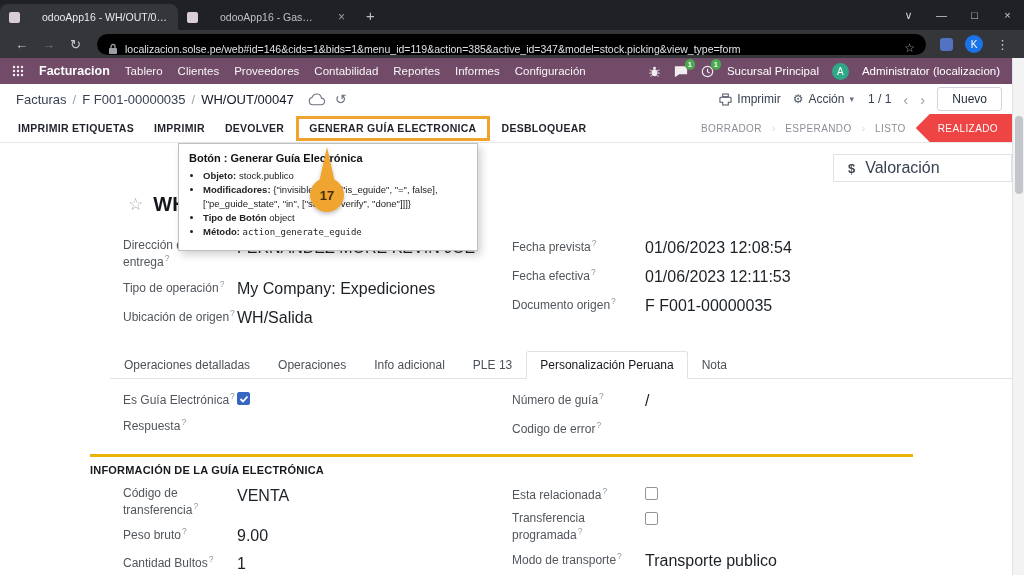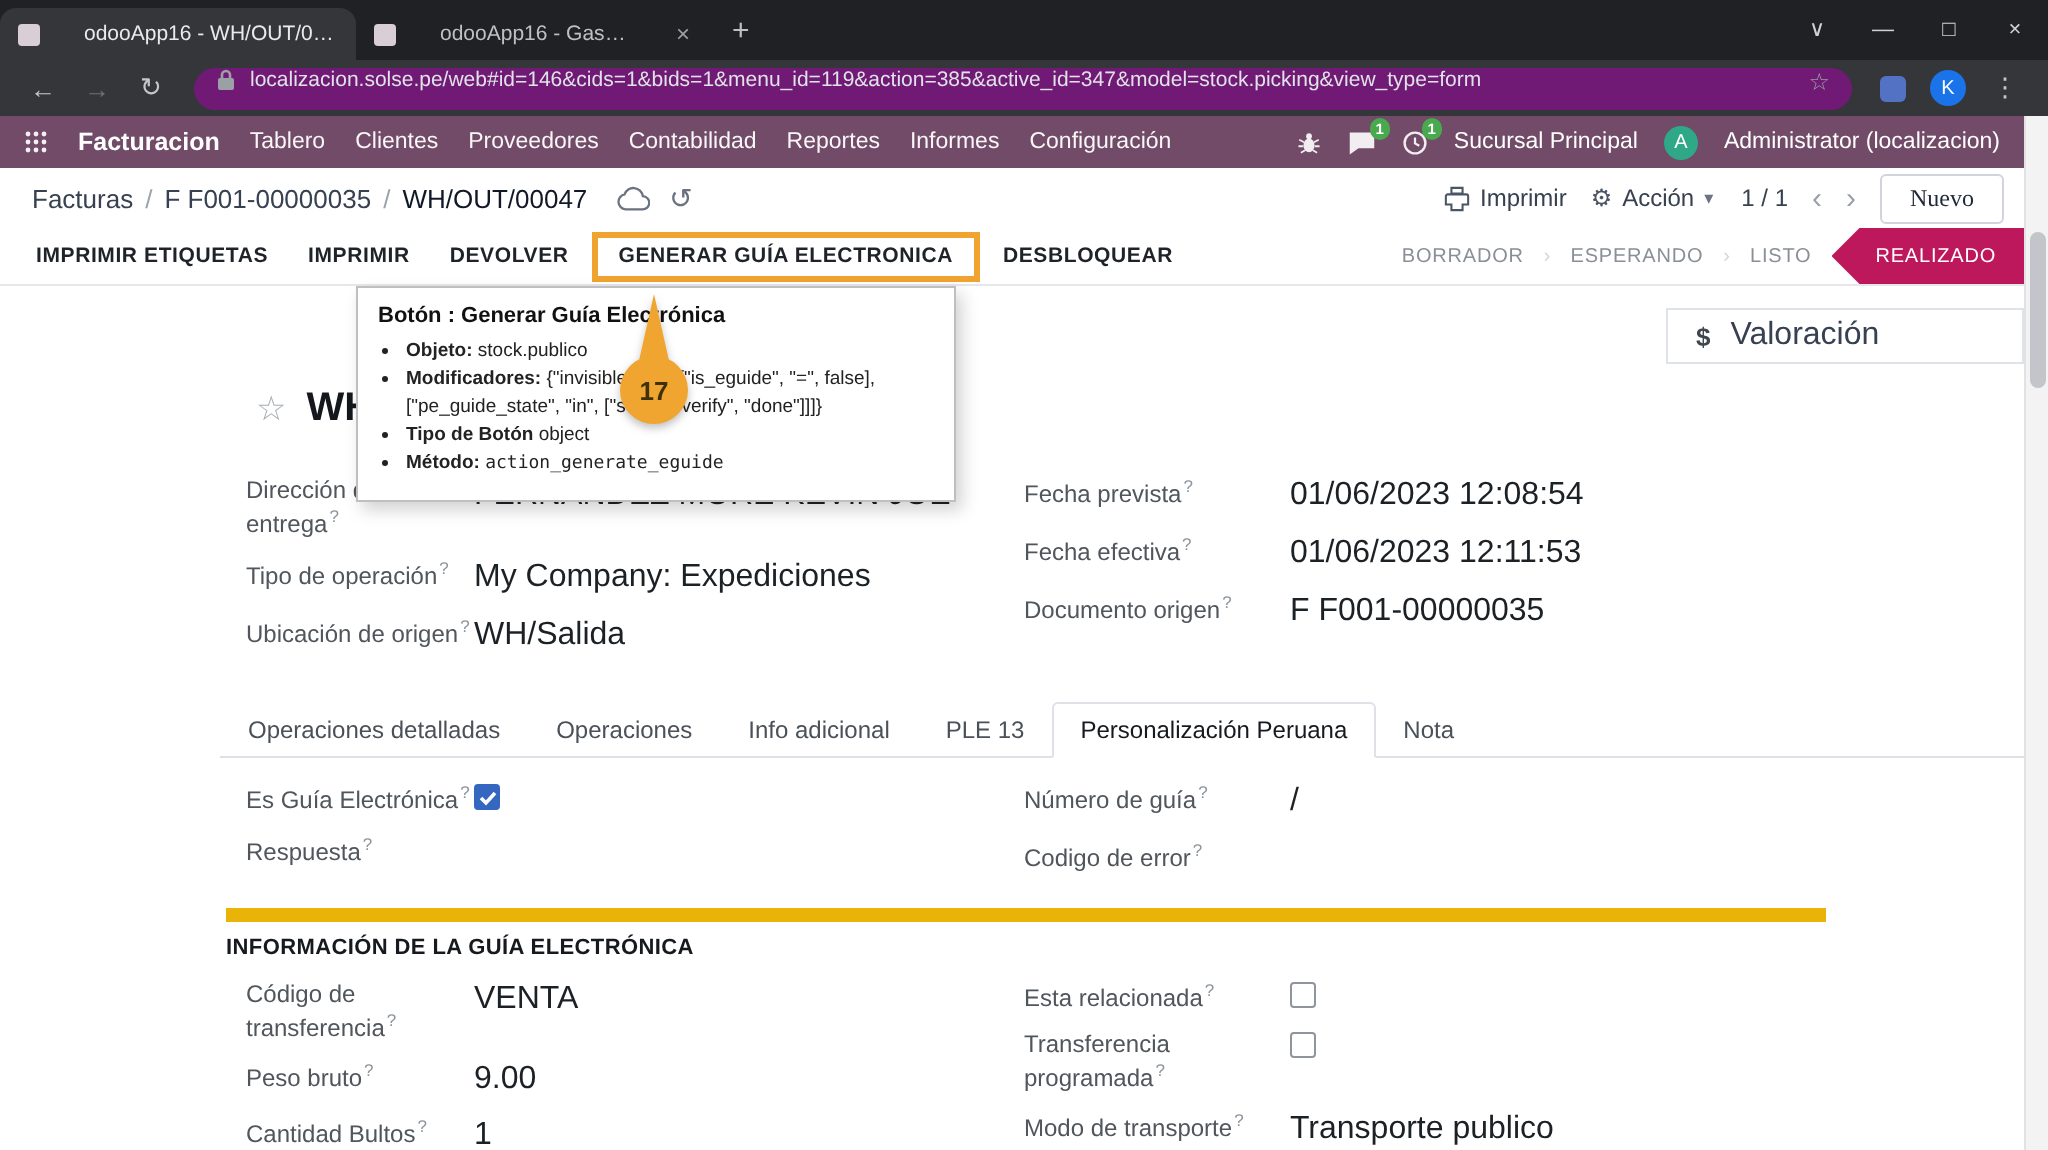--- a/index.html
+++ b/index.html
@@ -13,21 +13,21 @@
 .tab.active{background:#35363a;color:#e8eaed}
 .tab-title{white-space:nowrap;overflow:hidden;text-overflow:ellipsis;flex:1}
 .favicon{width:11px;height:11px;border-radius:2px;background:#d9cdd6;flex-shrink:0}
 .tab-close{font-size:12px;color:#9aa0a6;padding:0 2px}
 .newtab{color:#bdc1c6;font-size:15px;margin:0 0 6px 10px;cursor:pointer}
 .wincontrols{margin-left:auto;display:flex;align-items:center;height:30px}
 .wincontrols span{width:33px;text-align:center;color:#cfd2d6;font-size:11px;line-height:30px;cursor:pointer}
 .addressbar{position:absolute;top:30px;left:0;width:100%;height:28px;background:#35363a;display:flex;align-items:center;padding:0 10px;gap:4px}
 .nav-ic{color:#c3c7cb;font-size:13px;width:23px;text-align:center;cursor:pointer}
 .nav-ic.dim{color:#6e7277}
-.omnibox{flex:1;height:21px;background:#701a75;border-radius:11px;display:flex;align-items:flex-start;padding:0 11px;gap:7px;margin:16px 6px}
+.omnibox{flex:1;height:21px;background:#000000;border-radius:11px;display:flex;align-items:flex-end;padding:0 11px;gap:7px;margin:16px 6px}
 .url{color:#dfe3e7;font-size:10.5px;white-space:nowrap;overflow:hidden;flex:1}
 .ob-star{color:#9aa0a6;font-size:12px;cursor:pointer}
 .ext{width:13px;height:13px;border-radius:3px;background:#5472c4;margin:0 4px;cursor:pointer}
 .avatar{width:18px;height:18px;border-radius:50%;display:flex;align-items:center;justify-content:center;font-size:10px;color:#fff;flex-shrink:0;cursor:pointer}
 .avatar.k{background:#1a73e8;margin:0 4px}
 
 
 .onav{position:absolute;top:58px;left:0;width:1012px;height:26px;background:#714B67;display:flex;align-items:center;padding:0 12px;gap:15px;color:#fff}
 .grid-ic{display:flex;cursor:pointer}
 .app{font-size:12.5px;font-weight:bold;cursor:pointer}
@@ -45,30 +45,30 @@
 .bc-sep{color:#9ca3af;font-size:13px}
 .bc-cur{font-size:13px;color:#111827}
 .cloud{margin-left:8px;display:flex;cursor:pointer}
 .undo{color:#6b7280;font-size:14px;margin-left:4px;cursor:pointer}
 .crumb-right{margin-left:auto;display:flex;align-items:center;gap:12px}
 .cp-btn{display:flex;align-items:center;gap:5px;font-size:12px;color:#374151;cursor:pointer}
 .gear{font-size:12px;color:#4b5563}
 .caret{font-size:9px;color:#6b7280}
 .pager{font-size:12px;color:#374151;margin-left:2px}
 .pg-ic{color:#9aa0a6;font-size:15px;cursor:pointer}
-.new-btn{background:#fff;border:1px solid #d1d5db;border-radius:3px;font-size:12px;color:#1f2937;padding:4px 14px;font-family:Liberation Serif, serif;cursor:pointer}
+.new-btn{background:#fff;border:1px solid #d1d5db;border-radius:3px;font-size:12px;color:#1f2937;padding:4px 14px;font-family:Liberation Sans, sans-serif;cursor:pointer}
 
 
 .toolbar{position:absolute;top:114px;left:0;width:1012px;height:29px;background:#fff;border-bottom:1px solid #e5e7eb;display:flex;align-items:center;padding-left:8px}
 .tb-btn{font-size:10.5px;font-weight:700;color:#1f2329;letter-spacing:.3px;padding:0 10px;white-space:nowrap;cursor:pointer}
 .hl{border:3px solid #f0a32e;height:25px;display:flex;align-items:center;margin:0 2px}
 .statusbar{margin-left:auto;display:flex;align-items:center;height:100%}
 .st{font-size:10px;letter-spacing:.4px;color:#8a8f96;padding:0 10px;cursor:pointer;white-space:nowrap}
 .st-sep{color:#d3d6da;font-size:10px}
-.st-active{background:#be185d;color:#fff;font-size:10px;letter-spacing:.4px;height:100%;display:flex;align-items:center;padding:0 14px 0 22px;clip-path:polygon(14px 0,100% 0,100% 100%,14px 100%,0 50%);cursor:pointer;white-space:nowrap}
+.st-active{background:#ef4444;color:#fff;font-size:10px;letter-spacing:.4px;height:100%;display:flex;align-items:center;padding:0 14px 0 22px;clip-path:polygon(14px 0,100% 0,100% 100%,14px 100%,0 50%);cursor:pointer;white-space:nowrap}
 
 
 .tooltip{position:absolute;top:143px;left:178px;width:300px;background:#fff;border:1px solid #bfbfbf;box-shadow:3px 4px 8px rgba(0,0,0,.18);padding:8px 10px 10px;z-index:40}
 .tt-title{font-size:11px;font-weight:bold;color:#111;margin-bottom:5px}
 .tooltip ul{margin:0;padding-left:14px}
 .tooltip li{font-size:9.5px;color:#222;line-height:1.4;word-break:break-word;margin-bottom:1px}
 .tt-lbl{font-weight:bold}
 .tt-mono{font-family:"DejaVu Sans Mono",monospace;font-size:9px}
 
 
@@ -93,21 +93,21 @@
 sup.q{font-size:8.5px;color:#8d959c;margin-left:1px}
 .val{font-size:16px;color:#1c2126;cursor:text}
 .cb{width:13px;height:13px;border:1px solid #8f959b;border-radius:2px;background:#fff;display:inline-flex;align-items:center;justify-content:center;margin-top:1px;cursor:pointer}
 .cb svg{display:none}
 .cb.on{background:#3566c0;border-color:#3566c0}
 .cb.on svg{display:block}
 .tabs{display:flex;align-items:flex-end;margin:14px 0 0 110px;border-bottom:1px solid #dee2e6}
 .tab-item{font-size:12px;color:#4b5158;padding:6px 13px;border:1px solid transparent;margin-bottom:-1px;cursor:pointer;white-space:nowrap}
 .tab-item.active{background:#fff;border-color:#dee2e6 #dee2e6 #fff;border-radius:3px 3px 0 0;color:#16191d}
 .g2{margin-top:12px}
-.section-hd{margin:8px 99px 0 113px;border-top:7px solid #eab308;padding-top:7px}
+.section-hd{margin:8px 99px 0 90px;border-top:3px solid #eab308;padding-top:7px}
 .section-hd h3{font-size:11px;font-weight:bold;letter-spacing:.2px;color:#16191d}
 .g3{margin-top:10px}
 .g3 .row{margin-bottom:8px}
 
 
 .scrollbar{position:absolute;top:58px;right:0;width:12px;height:517px;background:#f3f3f3;border-left:1px solid #e2e2e2}
 .thumb{position:absolute;top:58px;left:2px;width:8px;height:78px;border-radius:4px;background:#c2c5c9;cursor:pointer}
 </style>
 </head>
 <body>

